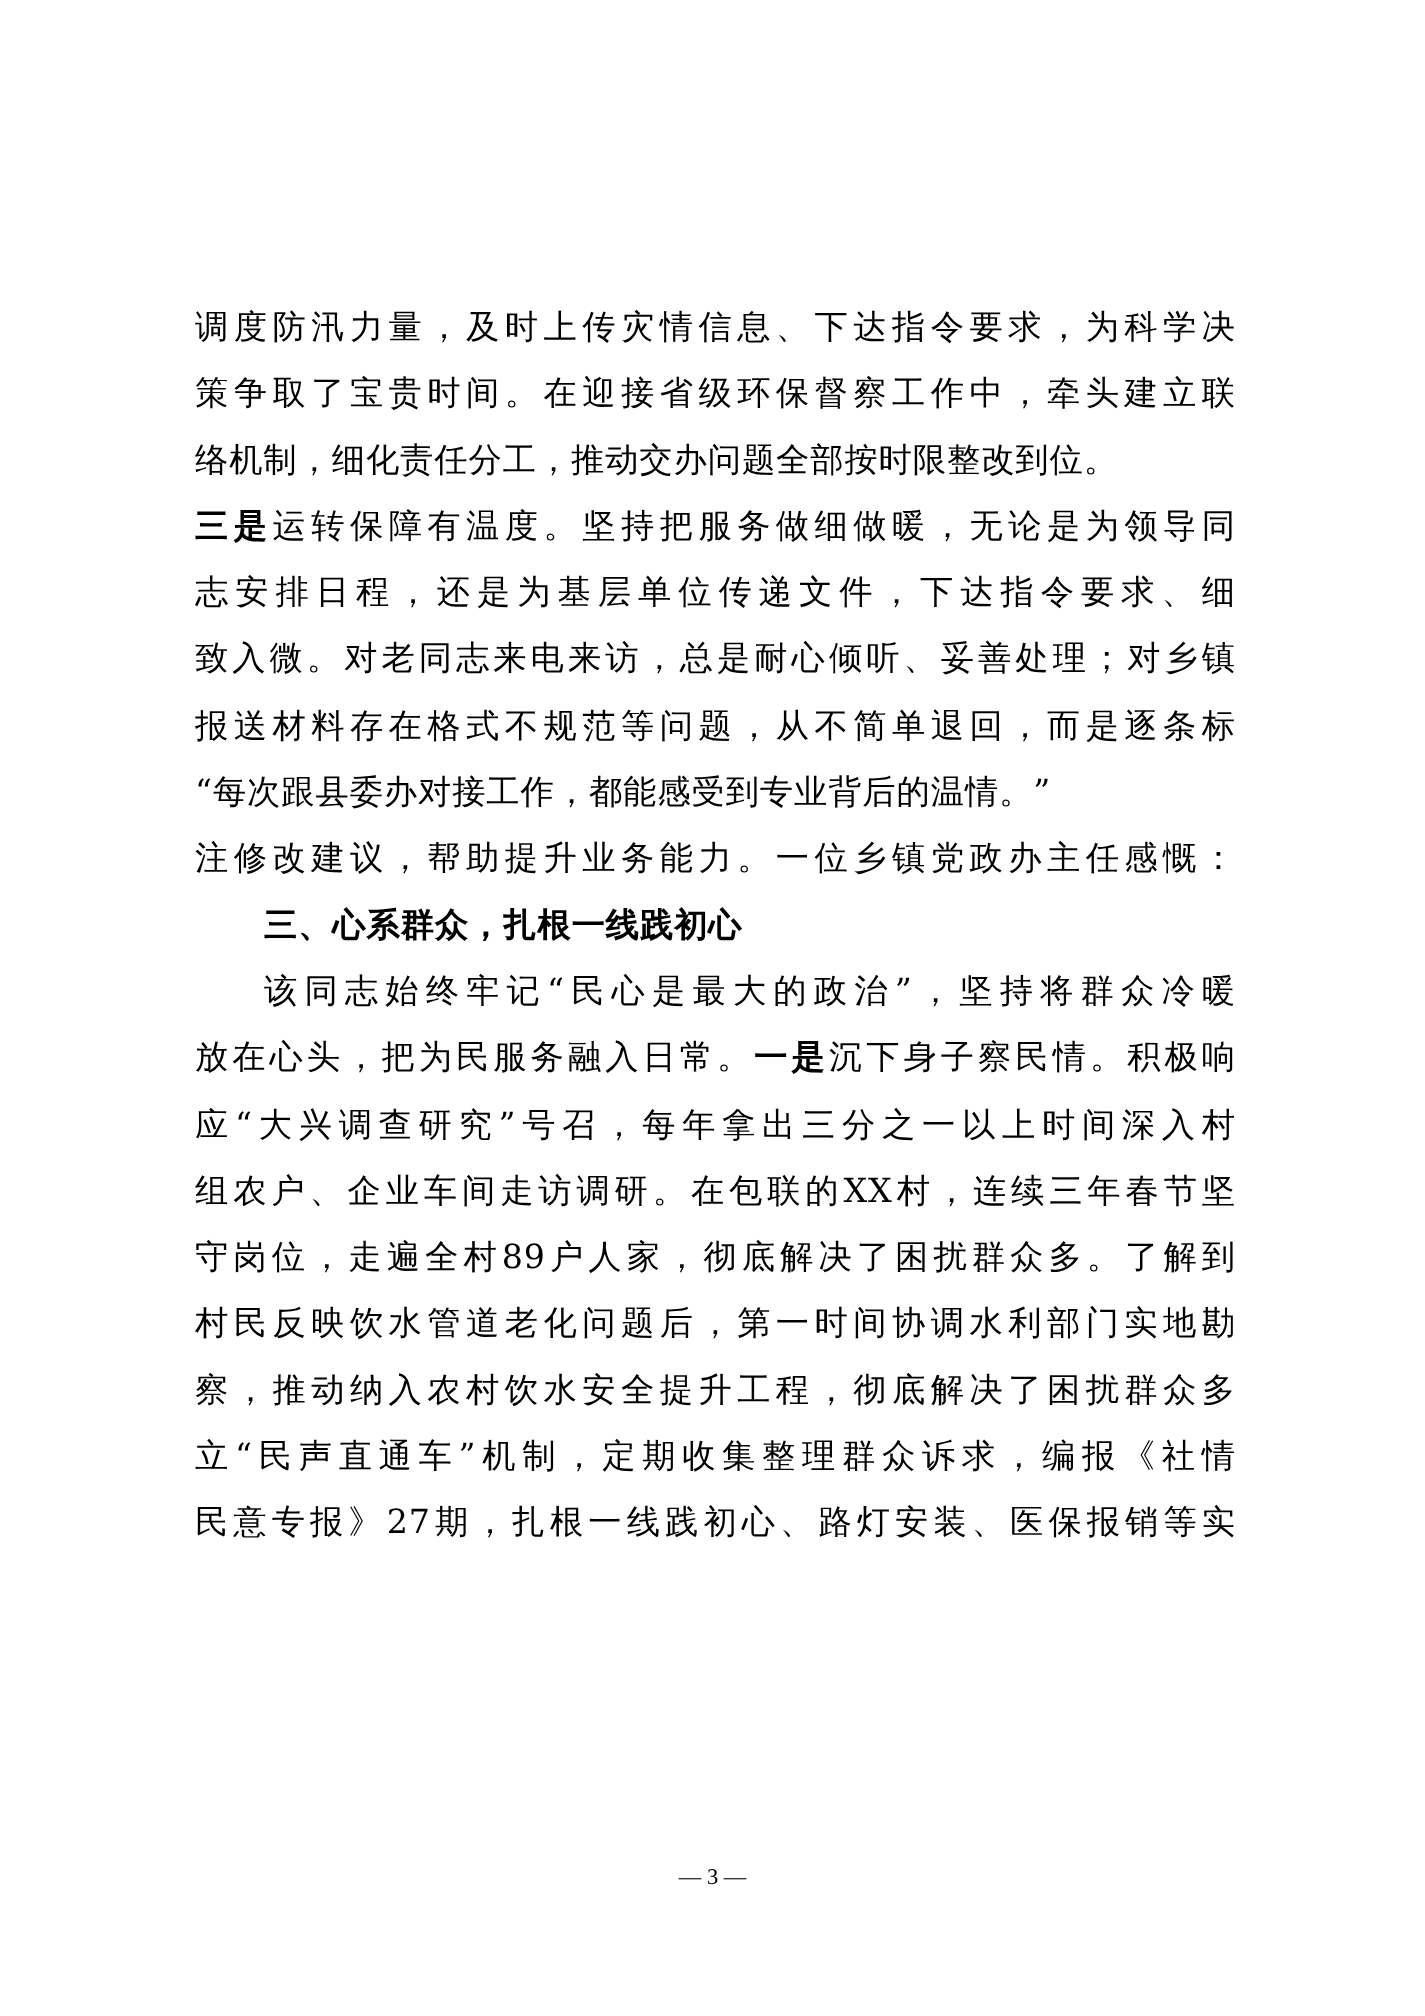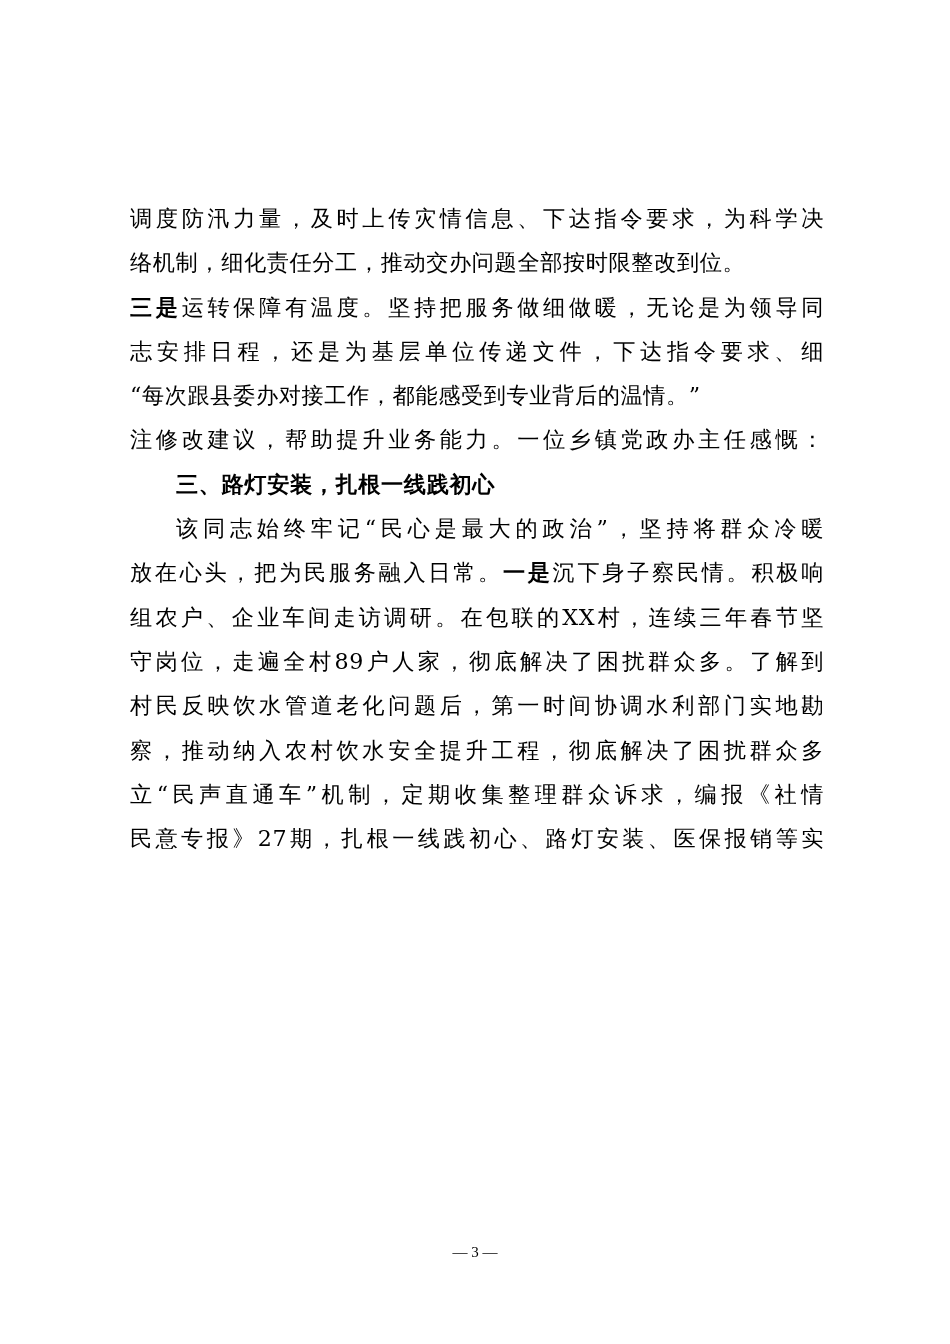--- a/index.html
+++ b/index.html
@@ -20,28 +20,32 @@
       position: absolute; left: 0; width: 950px; top: 1244px; text-align: center;
       font-family: "Liberation Serif", serif; font-size: 15px; color: #000;
     }
   </style>
 </head>
 <body>
 
 <div class="page">
   <div class="text-block">
     <div class="line">调度防汛力量，及时上传灾情信息、下达指令要求，为科学决</div>
+    <div class="line">策争取了宝贵时间。在迎接省级环保督察工作中，牵头建立联</div>
     <div class="line last">络机制，细化责任分工，推动交办问题全部按时限整改到位。</div>
     <div class="line"><b>三是</b><span>运转保障有温度。坚持把服务做细做暖，无论是为领导同</span></div>
     <div class="line">志安排日程，还是为基层单位传递文件，下达指令要求、细</div>
+    <div class="line">致入微。对老同志来电来访，总是耐心倾听、妥善处理；对乡镇</div>
+    <div class="line">报送材料存在格式不规范等问题，从不简单退回，而是逐条标</div>
     <div class="line last">“每次跟县委办对接工作，都能感受到专业背后的温情。”</div>
     <div class="line">注修改建议，帮助提升业务能力。一位乡镇党政办主任感慨：</div>
-    <div class="line heading">三、路灯安装，扎根一线践初心</div>
+    <div class="line heading">三、心系群众，扎根一线践初心</div>
     <div class="line indent">该同志始终牢记“民心是最大的政治”，坚持将群众冷暖</div>
     <div class="line"><span>放在心头，把为民服务融入日常。</span><b>一是</b><span>沉下身子察民情。积极响</span></div>
+    <div class="line">应“大兴调查研究”号召，每年拿出三分之一以上时间深入村</div>
     <div class="line">组农户、企业车间走访调研。在包联的XX村，连续三年春节坚</div>
     <div class="line">守岗位，走遍全村89户人家，彻底解决了困扰群众多。了解到</div>
     <div class="line">村民反映饮水管道老化问题后，第一时间协调水利部门实地勘</div>
     <div class="line">察，推动纳入农村饮水安全提升工程，彻底解决了困扰群众多</div>
     <div class="line">立“民声直通车”机制，定期收集整理群众诉求，编报《社情</div>
     <div class="line">民意专报》27期，扎根一线践初心、路灯安装、医保报销等实</div>
   </div>
   <div class="page-number">— 3 —</div>
 </div>
 

